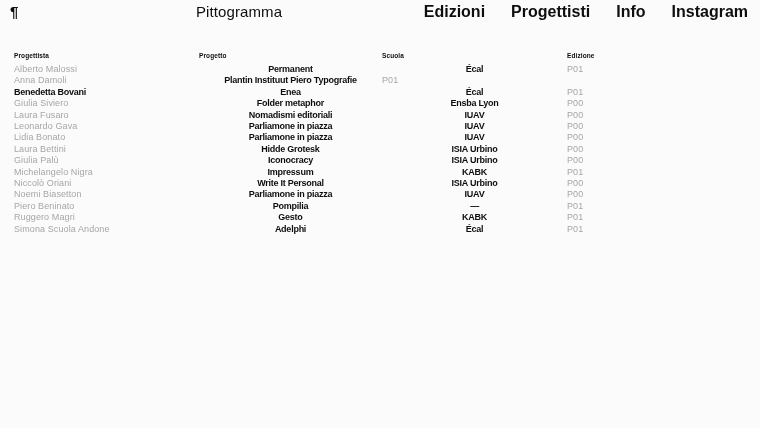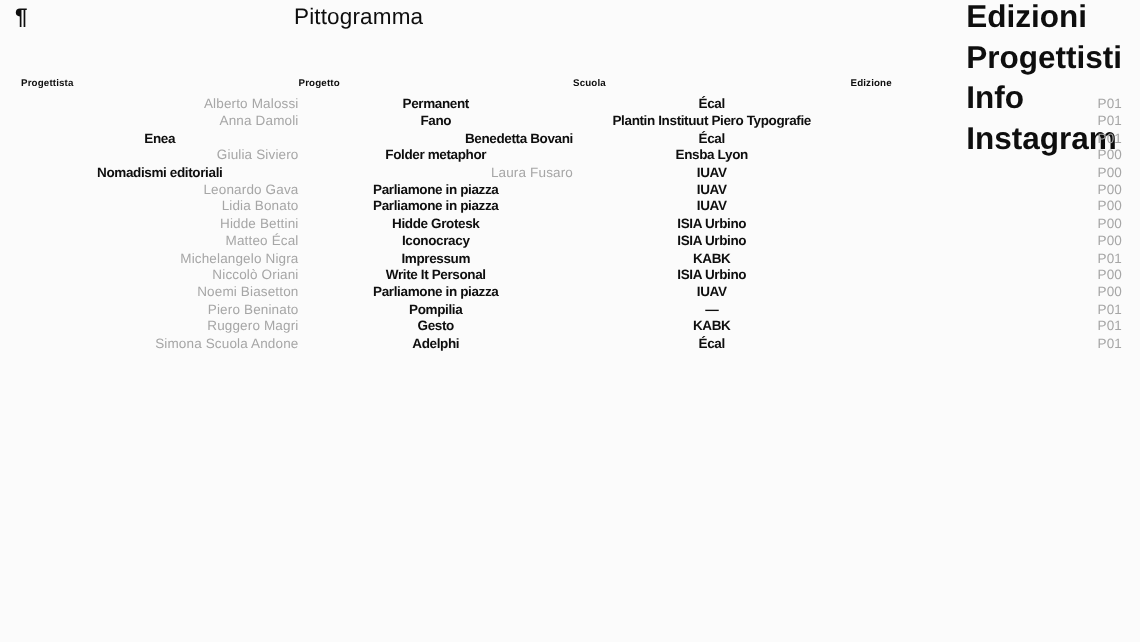--- a/index.html
+++ b/index.html
@@ -40,25 +40,24 @@
     font-weight: 400;
     line-height: 16px;
     letter-spacing: 0.1px;
     cursor: pointer;
   }
   .nav {
     position: absolute;
     right: 12px;
     top: 4px;
     display: flex;
-    gap: 11px;
-    font-size: 21px;
+    gap: 26px;
+    font-size: 16px;
     font-weight: 700;
     line-height: 16px;
-    flex-direction: column;
   }
   .nav-item { cursor: pointer; white-space: nowrap; }
 
   
   .table {
     position: absolute;
     left: 14px;
     top: 52px;
     right: 12px;
   }
@@ -82,21 +81,20 @@
   }
   .cell {
     font-size: 9px;
     line-height: 11.4px;
     white-space: nowrap;
     overflow: hidden;
   }
   .c-name, .c-edition {
     color: #a6a6a6;
     letter-spacing: 0.1px;
-    text-align: right;
   }
   .c-project, .c-school {
     font-weight: 700;
     letter-spacing: -0.25px;
     text-align: center;
   }
   .row.active .c-name {
     color: #0e0e0e;
     font-weight: 700;
     letter-spacing: -0.25px;
@@ -126,69 +124,68 @@
   <div>
   <div class="row">
     <span class="cell c-name">Alberto Malossi</span>
     <span class="cell c-project">Permanent</span>
     <span class="cell c-school">Écal</span>
     <span class="cell c-edition">P01</span>
   </div>
 
   <div class="row">
     <span class="cell c-name">Anna Damoli</span>
-    <span class="cell c-project">Fano</span>
     <span class="cell c-school">Plantin Instituut Piero Typografie</span>
     <span class="cell c-edition">P01</span>
   </div>
 
   <div class="row active">
+    <span class="cell c-name">Benedetta Bovani</span>
     <span class="cell c-project">Enea</span>
-    <span class="cell c-name">Benedetta Bovani</span>
     <span class="cell c-school">Écal</span>
     <span class="cell c-edition">P01</span>
   </div>
 
   <div class="row">
     <span class="cell c-name">Giulia Siviero</span>
     <span class="cell c-project">Folder metaphor</span>
     <span class="cell c-school">Ensba Lyon</span>
     <span class="cell c-edition">P00</span>
   </div>
 
   <div class="row">
+    <span class="cell c-name">Laura Fusaro</span>
     <span class="cell c-project">Nomadismi editoriali</span>
-    <span class="cell c-name">Laura Fusaro</span>
     <span class="cell c-school">IUAV</span>
     <span class="cell c-edition">P00</span>
   </div>
 
   <div class="row">
     <span class="cell c-name">Leonardo Gava</span>
     <span class="cell c-project">Parliamone in piazza</span>
     <span class="cell c-school">IUAV</span>
     <span class="cell c-edition">P00</span>
   </div>
 
   <div class="row">
     <span class="cell c-name">Lidia Bonato</span>
     <span class="cell c-project">Parliamone in piazza</span>
     <span class="cell c-school">IUAV</span>
     <span class="cell c-edition">P00</span>
   </div>
 
   <div class="row">
-    <span class="cell c-name">Hidde Bettini</span>
+    <span class="cell c-name">Laura Bettini</span>
     <span class="cell c-project">Hidde Grotesk</span>
     <span class="cell c-school">ISIA Urbino</span>
     <span class="cell c-edition">P00</span>
   </div>
 
   <div class="row">
-    <span class="cell c-name">Matteo Écal</span>
+    <span class="cell c-name">Giulia Palù</span>
     <span class="cell c-project">Iconocracy</span>
     <span class="cell c-school">ISIA Urbino</span>
     <span class="cell c-edition">P00</span>
   </div>
 
   <div class="row">
     <span class="cell c-name">Michelangelo Nigra</span>
     <span class="cell c-project">Impressum</span>
     <span class="cell c-school">KABK</span>
     <span class="cell c-edition">P01</span>

